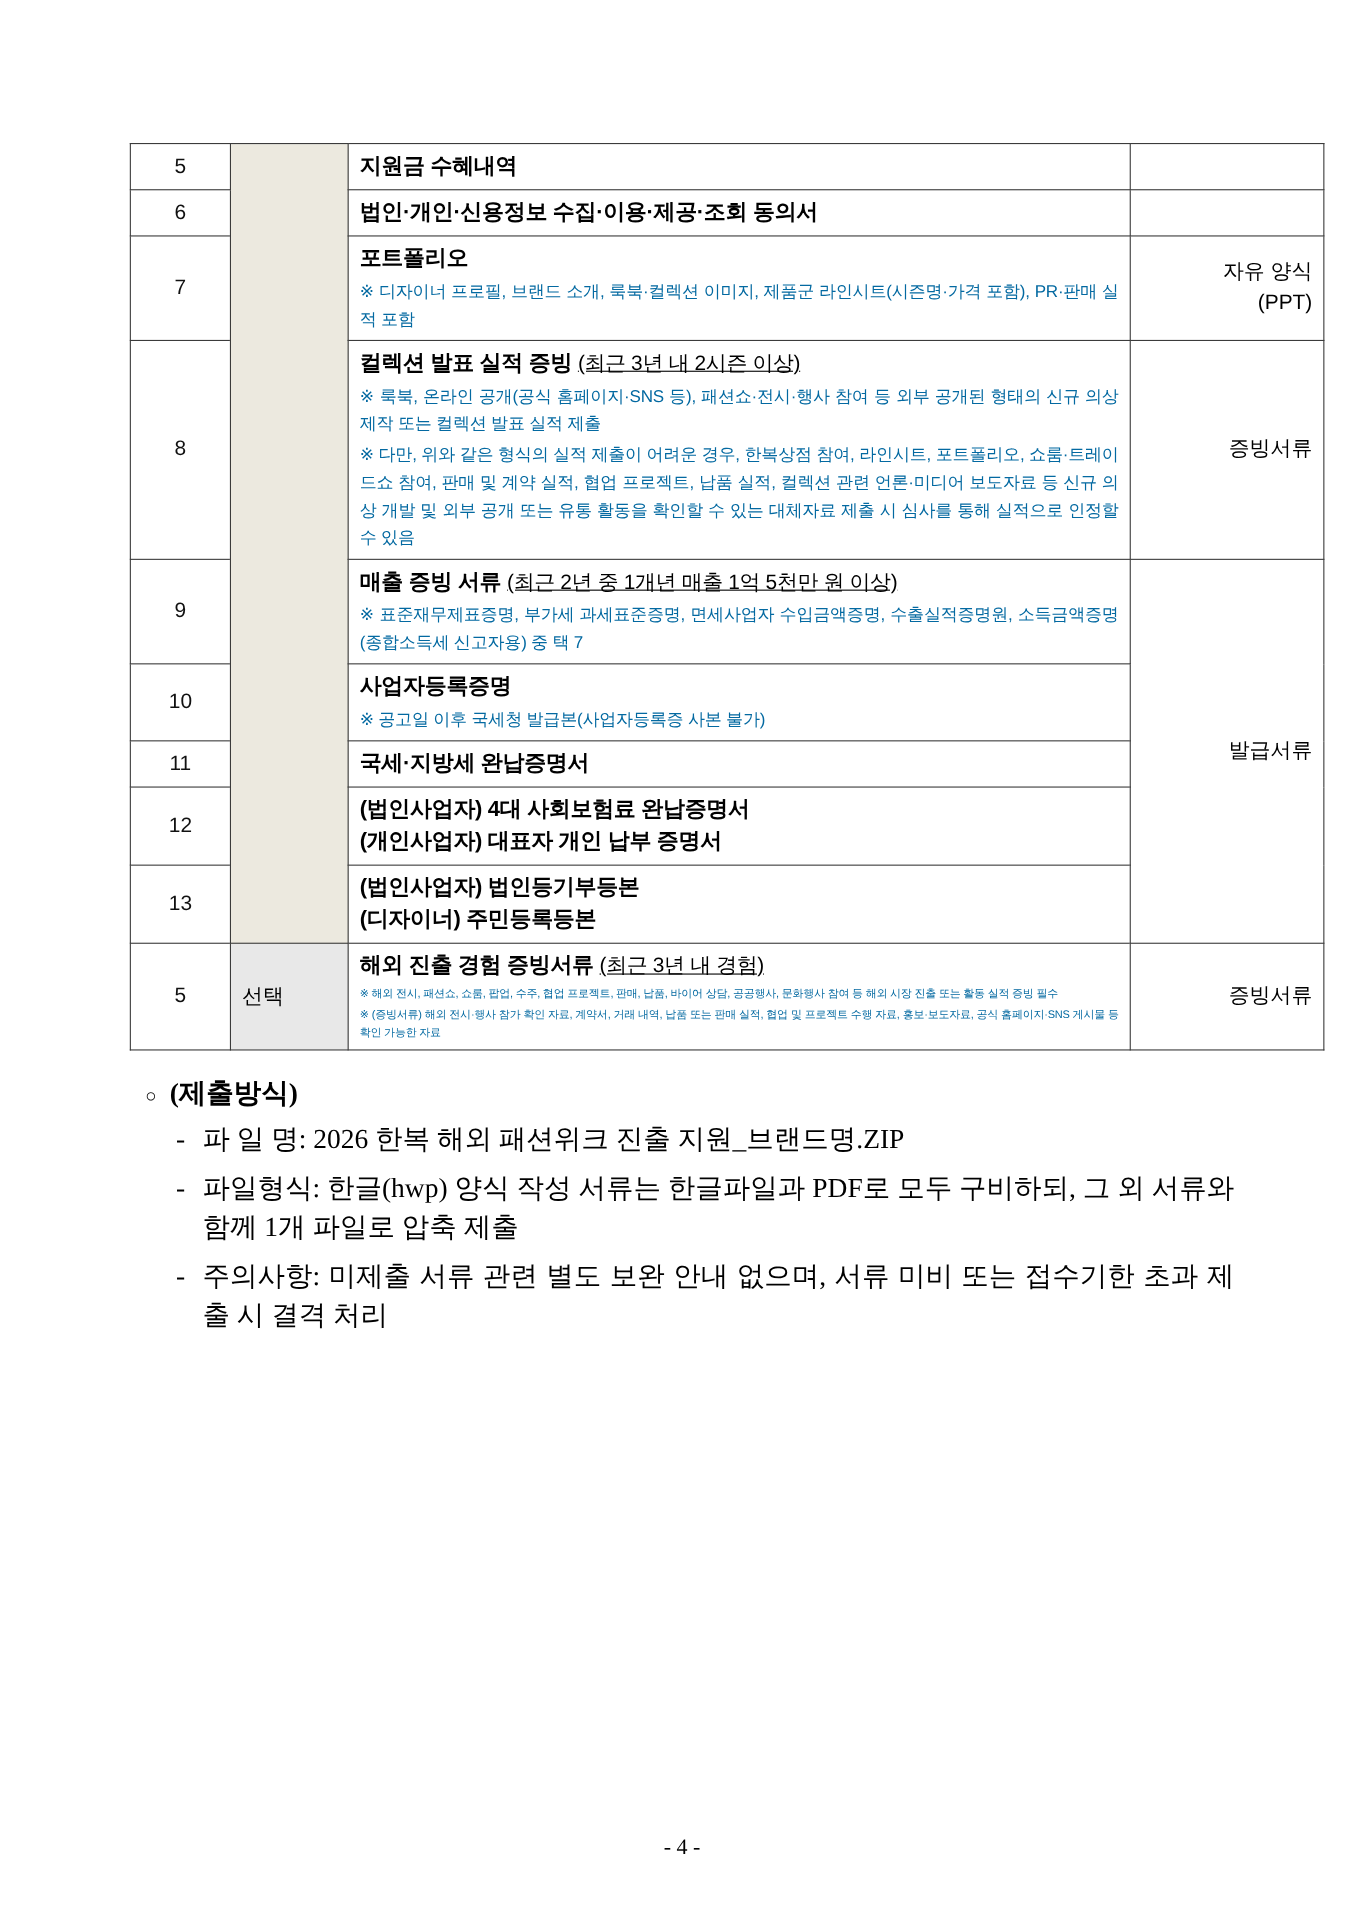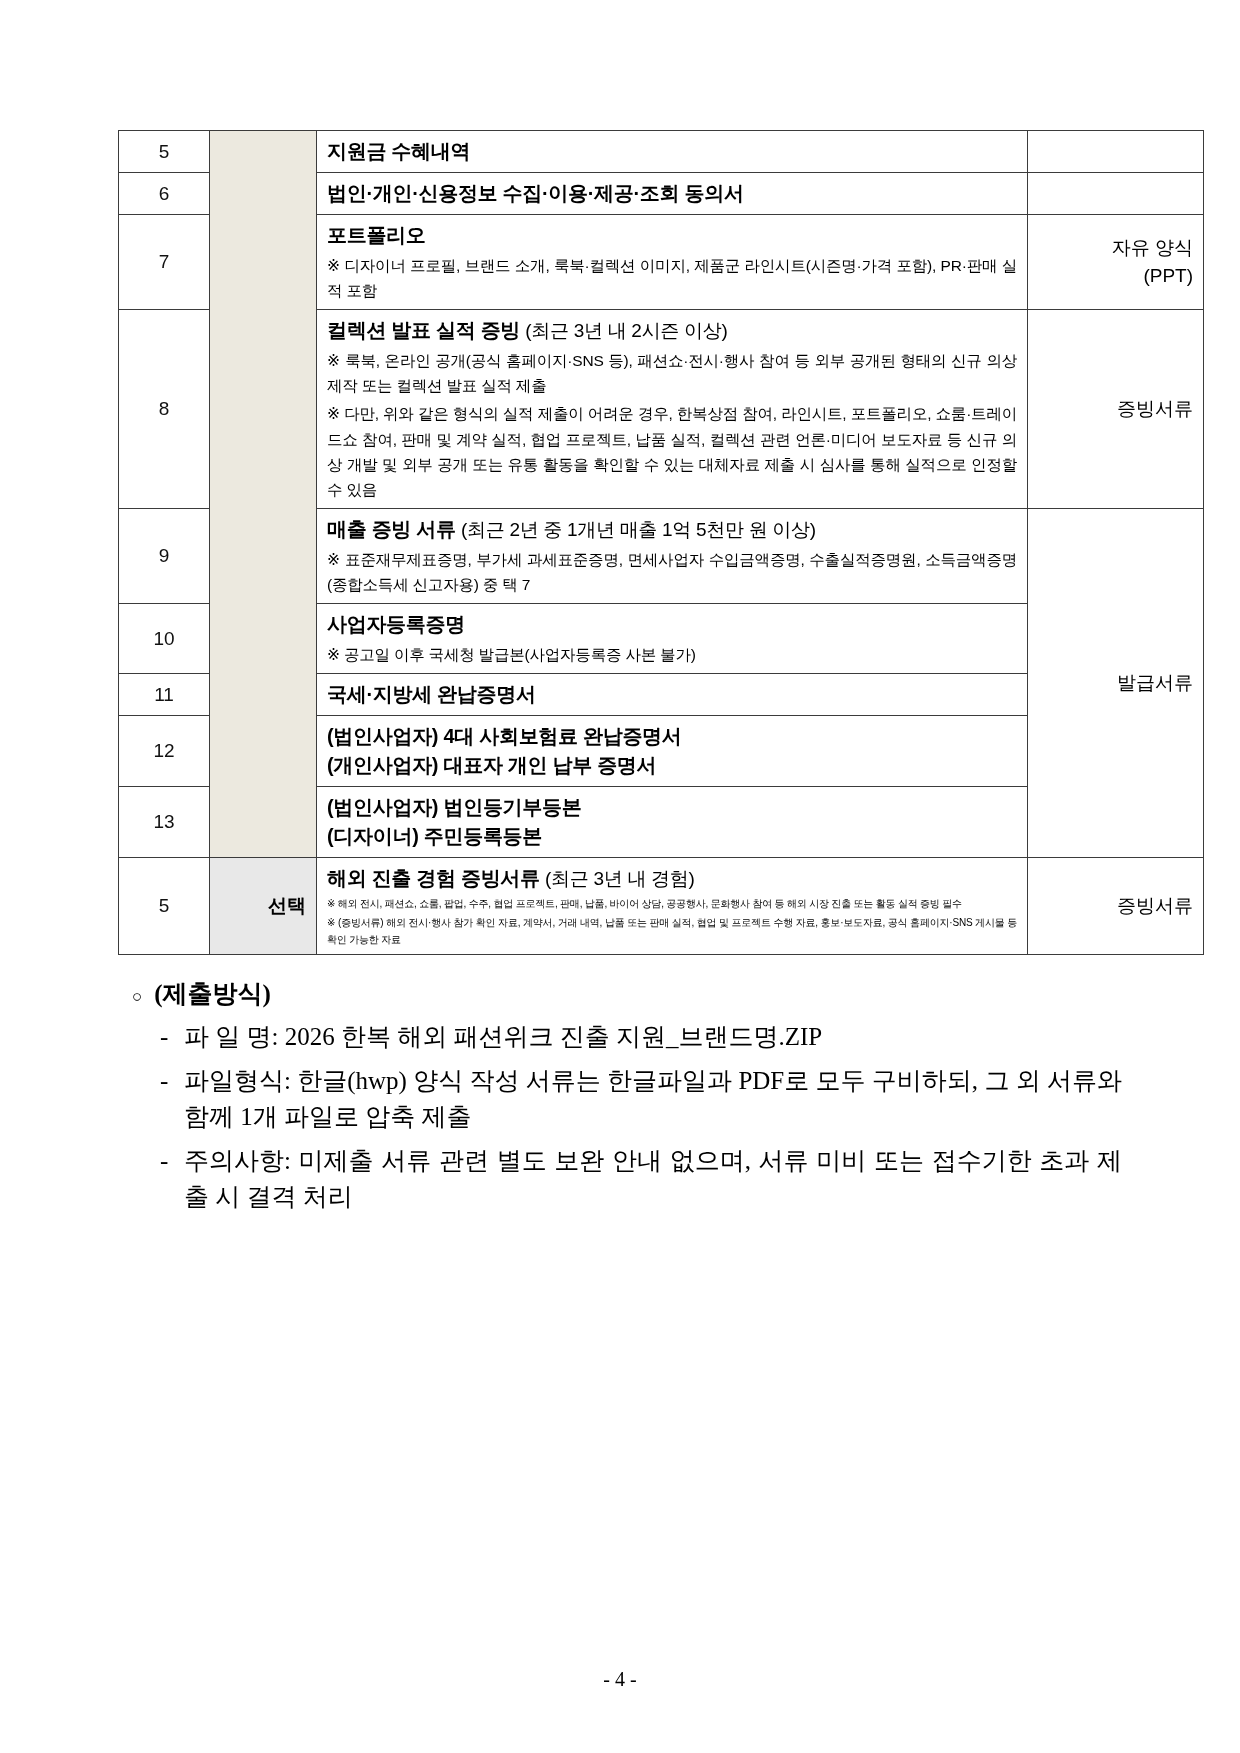--- a/index.html
+++ b/index.html
@@ -32,23 +32,23 @@
     padding: 6px 10px;
   }
   td.col-no {
     width: 70px;
     text-align: center;
     font-size: 19px;
     color: #111;
   }
   td.col-type {
     width: 86px;
-    text-align: right;
-    font-size: 19px;
-    font-weight: bold;
+    text-align: left;
+    font-size: 19px;
+    font-weight: normal;
     background: #ece9df;
   }
   td.col-type.select-cell {
     background: #e8e8e8;
   }
   td.col-doc {
     width: 690px;
     text-align: left;
     margin-top: 40px;
   }
@@ -60,25 +60,26 @@
   }
   .doc-title {
     font-size: 20px;
     font-weight: bold;
     letter-spacing: -0.3px;
     line-height: 1.45;
   }
   .doc-title .sub {
     font-weight: normal;
     font-size: 19px;
+    text-decoration: underline;
   }
   .doc-note {
     font-size: 15.5px;
     line-height: 1.62;
-    color: #000000;
+    color: #0369a1;
     letter-spacing: -0.2px;
     margin-top: 3px;
     text-align: justify;
   }
   .doc-note.tiny {
     font-size: 10px;
   }
   .cellpad-lg {
     padding-top: 12px;
     padding-bottom: 12px;

